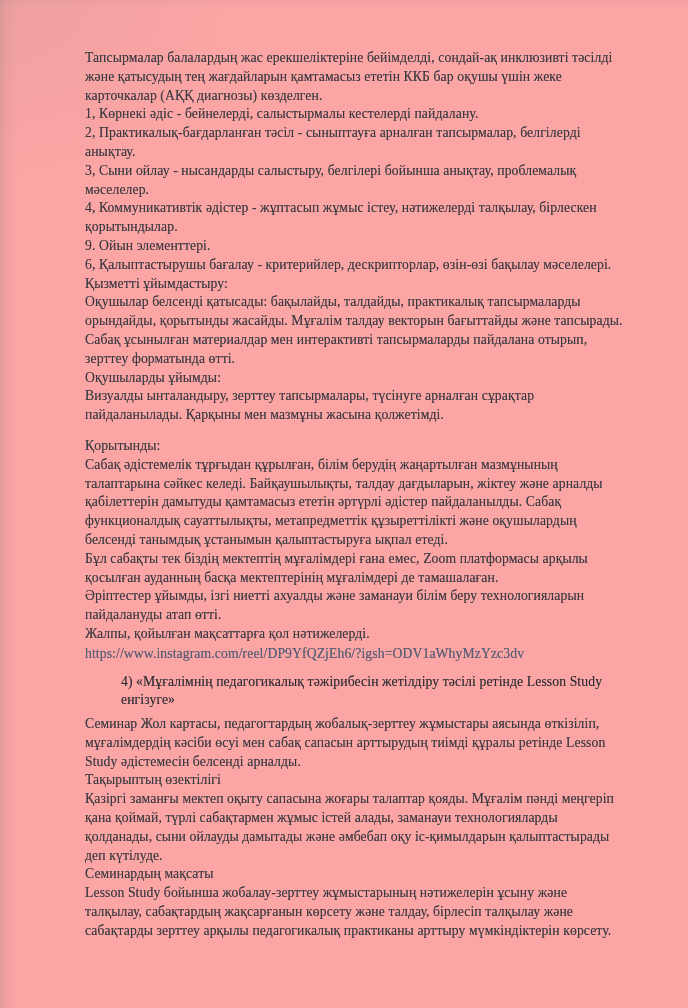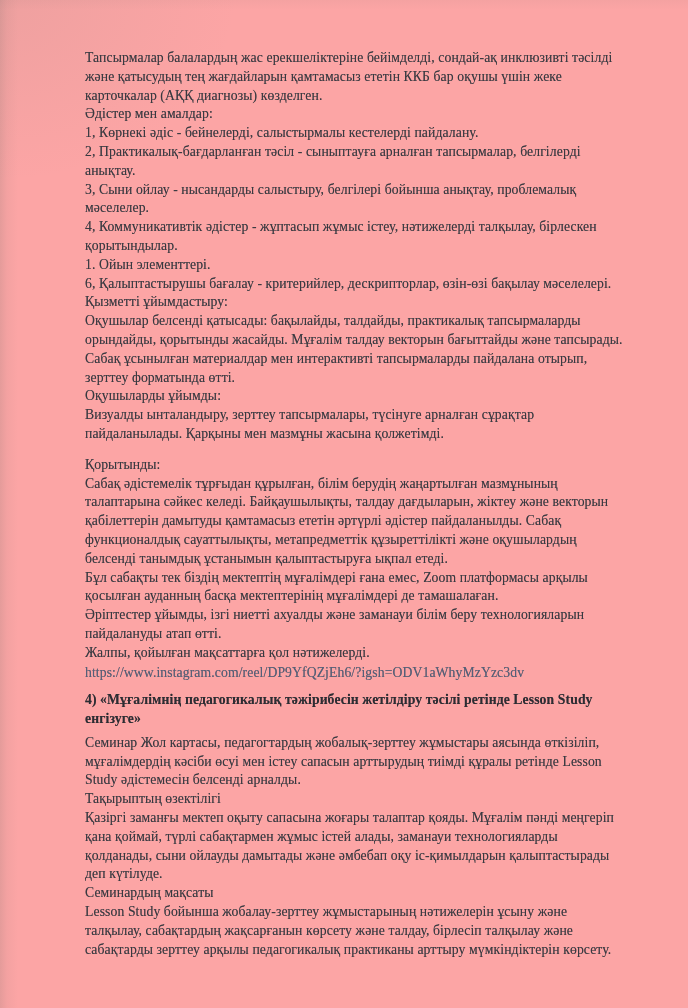--- a/index.html
+++ b/index.html
@@ -35,77 +35,77 @@
     line-height: 18.8px;
     letter-spacing: 0.1px;
     color: #393a41;
   }
   .line {
     white-space: nowrap;
     text-shadow: 0 0 0.6px rgba(57,58,65,0.5);
   }
   .line.blank { height: 12px; }
   .line.bold {
-    font-weight: 700;
+    font-weight: 400;
     color: #2c2c32;
+    margin-left: 36px;
   }
   .line.gap-below { margin-bottom: 5px; }
   .line.gap-above { margin-top: 3px; }
   .line.link { margin: 1px 0 9px 0; }
   .link-text {
     color: #53607a;
     text-decoration-thickness: 1px;
     text-underline-offset: 2px;
     cursor: pointer;
   }
   .link-suffix { color: #4a4e59; }
 </style>
 </head>
 <body>
 
 <div class="paper">
   <div class="text-column">
       <div class="line body">Тапсырмалар балалардың жас ерекшеліктеріне бейімделді, сондай-ақ инклюзивті тәсілді</div>
       <div class="line body">және қатысудың тең жағдайларын қамтамасыз ететін ККБ бар оқушы үшін жеке</div>
       <div class="line body">карточкалар (АҚҚ диагнозы) көзделген.</div>
-      <div class="line body">Әдістер мен амалдар:</div>
       <div class="line body">1, Көрнекі әдіс - бейнелерді, салыстырмалы кестелерді пайдалану.</div>
       <div class="line body">2, Практикалық-бағдарланған тәсіл - сыныптауға арналған тапсырмалар, белгілерді</div>
       <div class="line body">анықтау.</div>
       <div class="line body">3, Сыни ойлау - нысандарды салыстыру, белгілері бойынша анықтау, проблемалық</div>
       <div class="line body">мәселелер.</div>
       <div class="line body">4, Коммуникативтік әдістер - жұптасып жұмыс істеу, нәтижелерді талқылау, бірлескен</div>
       <div class="line body">қорытындылар.</div>
-      <div class="line body">1. Ойын элементтері.</div>
+      <div class="line body">9. Ойын элементтері.</div>
       <div class="line body">6, Қалыптастырушы бағалау - критерийлер, дескрипторлар, өзін-өзі бақылау мәселелері.</div>
       <div class="line body">Қызметті ұйымдастыру:</div>
       <div class="line body">Оқушылар белсенді қатысады: бақылайды, талдайды, практикалық тапсырмаларды</div>
       <div class="line body">орындайды, қорытынды жасайды. Мұғалім талдау векторын бағыттайды және тапсырады.</div>
       <div class="line body">Сабақ ұсынылған материалдар мен интерактивті тапсырмаларды пайдалана отырып,</div>
       <div class="line body">зерттеу форматында өтті.</div>
       <div class="line body">Оқушыларды ұйымды:</div>
       <div class="line body">Визуалды ынталандыру, зерттеу тапсырмалары, түсінуге арналған сұрақтар</div>
       <div class="line body">пайдаланылады. Қарқыны мен мазмұны жасына қолжетімді.</div>
       <div class="line blank"></div>
       <div class="line body">Қорытынды:</div>
       <div class="line body">Сабақ әдістемелік тұрғыдан құрылған, білім берудің жаңартылған мазмұнының</div>
-      <div class="line body">талаптарына сәйкес келеді. Байқаушылықты, талдау дағдыларын, жіктеу және векторын</div>
+      <div class="line body">талаптарына сәйкес келеді. Байқаушылықты, талдау дағдыларын, жіктеу және арналды</div>
       <div class="line body">қабілеттерін дамытуды қамтамасыз ететін әртүрлі әдістер пайдаланылды. Сабақ</div>
       <div class="line body">функционалдық сауаттылықты, метапредметтік құзыреттілікті және оқушылардың</div>
       <div class="line body">белсенді танымдық ұстанымын қалыптастыруға ықпал етеді.</div>
       <div class="line body">Бұл сабақты тек біздің мектептің мұғалімдері ғана емес, Zoom платформасы арқылы</div>
       <div class="line body">қосылған ауданның басқа мектептерінің мұғалімдері де тамашалаған.</div>
       <div class="line body">Әріптестер ұйымды, ізгі ниетті ахуалды және заманауи білім беру технологияларын</div>
       <div class="line body">пайдалануды атап өтті.</div>
       <div class="line body">Жалпы, қойылған мақсаттарға қол нәтижелерді.</div>
       <div class="line link"><span class="link-text">https://www.instagram.com/reel/DP9YfQZjEh6/?igsh=ODV1aWhyMzYzc3dv</span></div>
       <div class="line bold gap-above">4) «Мұғалімнің педагогикалық тәжірибесін жетілдіру тәсілі ретінде Lesson Study</div>
       <div class="line bold gap-below">енгізуге»</div>
       <div class="line body">Семинар Жол картасы, педагогтардың жобалық-зерттеу жұмыстары аясында өткізіліп,</div>
-      <div class="line body">мұғалімдердің кәсіби өсуі мен істеу сапасын арттырудың тиімді құралы ретінде Lesson</div>
+      <div class="line body">мұғалімдердің кәсіби өсуі мен сабақ сапасын арттырудың тиімді құралы ретінде Lesson</div>
       <div class="line body">Study әдістемесін белсенді арналды.</div>
       <div class="line body">Тақырыптың өзектілігі</div>
       <div class="line body">Қазіргі заманғы мектеп оқыту сапасына жоғары талаптар қояды. Мұғалім пәнді меңгеріп</div>
       <div class="line body">қана қоймай, түрлі сабақтармен жұмыс істей алады, заманауи технологияларды</div>
       <div class="line body">қолданады, сыни ойлауды дамытады және әмбебап оқу іс-қимылдарын қалыптастырады</div>
       <div class="line body">деп күтілуде.</div>
       <div class="line body">Семинардың мақсаты</div>
       <div class="line body">Lesson Study бойынша жобалау-зерттеу жұмыстарының нәтижелерін ұсыну және</div>
       <div class="line body">талқылау, сабақтардың жақсарғанын көрсету және талдау, бірлесіп талқылау және</div>
       <div class="line body">сабақтарды зерттеу арқылы педагогикалық практиканы арттыру мүмкіндіктерін көрсету.</div>

